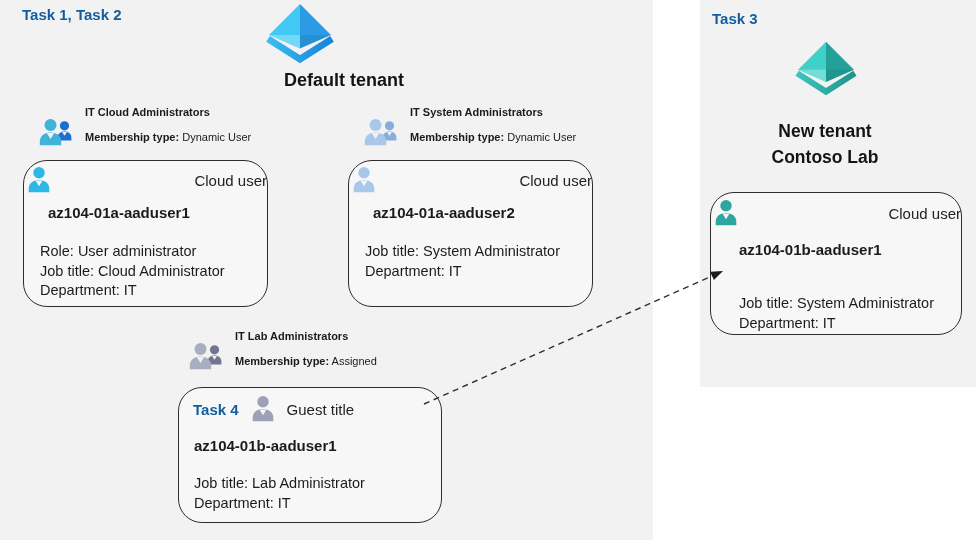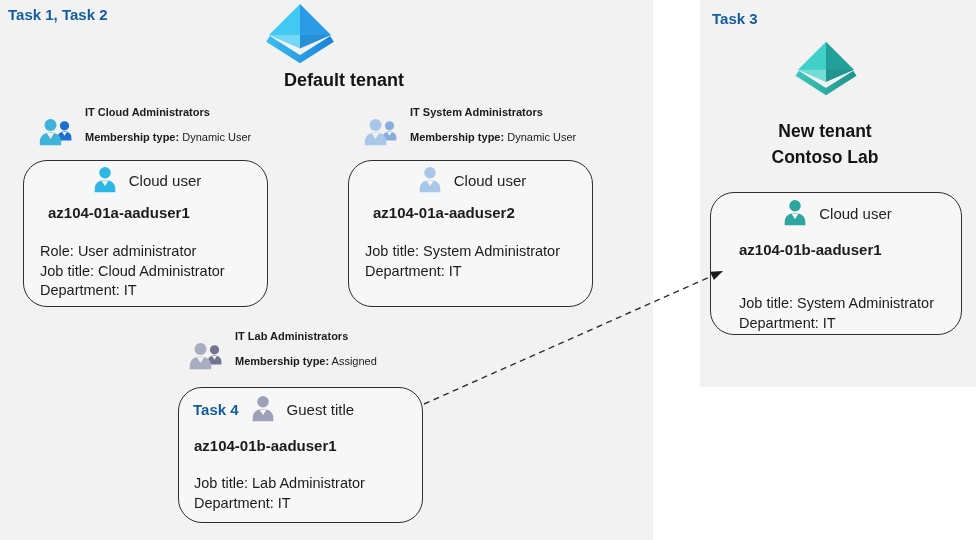--- a/index.html
+++ b/index.html
@@ -20,21 +20,21 @@
 
   .group{position:absolute;display:flex;align-items:flex-end;gap:11px;}
   .group svg{margin-bottom:4px;flex:0 0 auto;}
   .group-text{font-size:11px;line-height:25px;white-space:nowrap;}
   .group-title{font-weight:700;}
 
   .card{
     position:absolute;border:1.5px solid #2e2e2e;border-radius:24px;
     background:#f7f7f7;box-sizing:border-box;
   }
-  .card-header{display:flex;align-items:center;justify-content:center;gap:9px;
+  .card-header{display:flex;align-items:center;justify-content:space-between;gap:9px;
     margin-top:4px;font-size:15px;color:#222;}
   .card-header svg{flex:0 0 auto;}
   .user-name{font-weight:700;font-size:15px;line-height:20px;margin:8px 0 0 24px;white-space:nowrap;}
   .fields{margin:19px 0 0 16px;font-size:14.5px;line-height:19.5px;}
   .fields b{font-weight:400;}
   .task-inline{font-weight:700;color:#135d9e;}
 
   .card.c3 .card-header{justify-content:flex-start;padding-left:14px;margin-top:6px;}
   .card.c3 .user-name{margin:12px 0 0 15px;}
   .card.c3 .fields{margin:18px 0 0 15px;}
@@ -45,21 +45,21 @@
   .overlay{position:absolute;left:0;top:0;pointer-events:none;}
 </style>
 </head>
 <body>
 
 <div id="canvas">
 
   <div class="panel left-panel"></div>
   <div class="panel right-panel"></div>
 
-  <div class="task-label" style="left:8px;top:6px">Task 1, Task 2</div>
+  <div class="task-label" style="left:22px;top:6px">Task 1, Task 2</div>
 
   <svg class="abs" style="left:262px;top:2px" width="76" height="62" viewBox="0 0 76 64">
     <defs>
       <linearGradient id="gBlueRim" x1="0" y1="0" x2="1" y2="0">
         <stop offset="0" stop-color="#38bdf1"></stop>
           <stop offset="1" stop-color="#1981d9"></stop>
       </linearGradient>
     </defs>
     <polygon points="38,2 6,34 38,48" fill="#41c8f3"></polygon>
     <polygon points="38,2 70,34 38,48" fill="#2b9be6"></polygon>
@@ -165,21 +165,21 @@
         <b>Job title:</b>
         <span>System Administrator</span>
       </div>
       <div>
         <b>Department:</b>
         <span>IT</span>
       </div>
     </div>
   </div>
 
-  <div class="card c3" style="left:178px;top:387px;width:245px;height:136px">
+  <div class="card c3" style="left:178px;top:387px;width:264px;height:136px">
     <div class="card-header">
       <span class="task-inline">Task 4</span>
       <svg width="30" height="30" viewBox="0 0 32 32">
         <circle cx="16" cy="8.3" r="6.1" fill="#9ca1b6"></circle>
         <path d="M16,16 C9.2,16 5,19.8 5,25.6 L5,29 L27,29 L27,25.6 C27,19.8 22.8,16 16,16 Z" fill="#9ca1b6"></path>
         <polygon points="12.2,16.4 16,22.6 19.8,16.4" fill="#f7f7f7"></polygon>
       </svg>
       <span>Guest title</span>
     </div>
     <div class="user-name">az104-01b-aaduser1</div>

